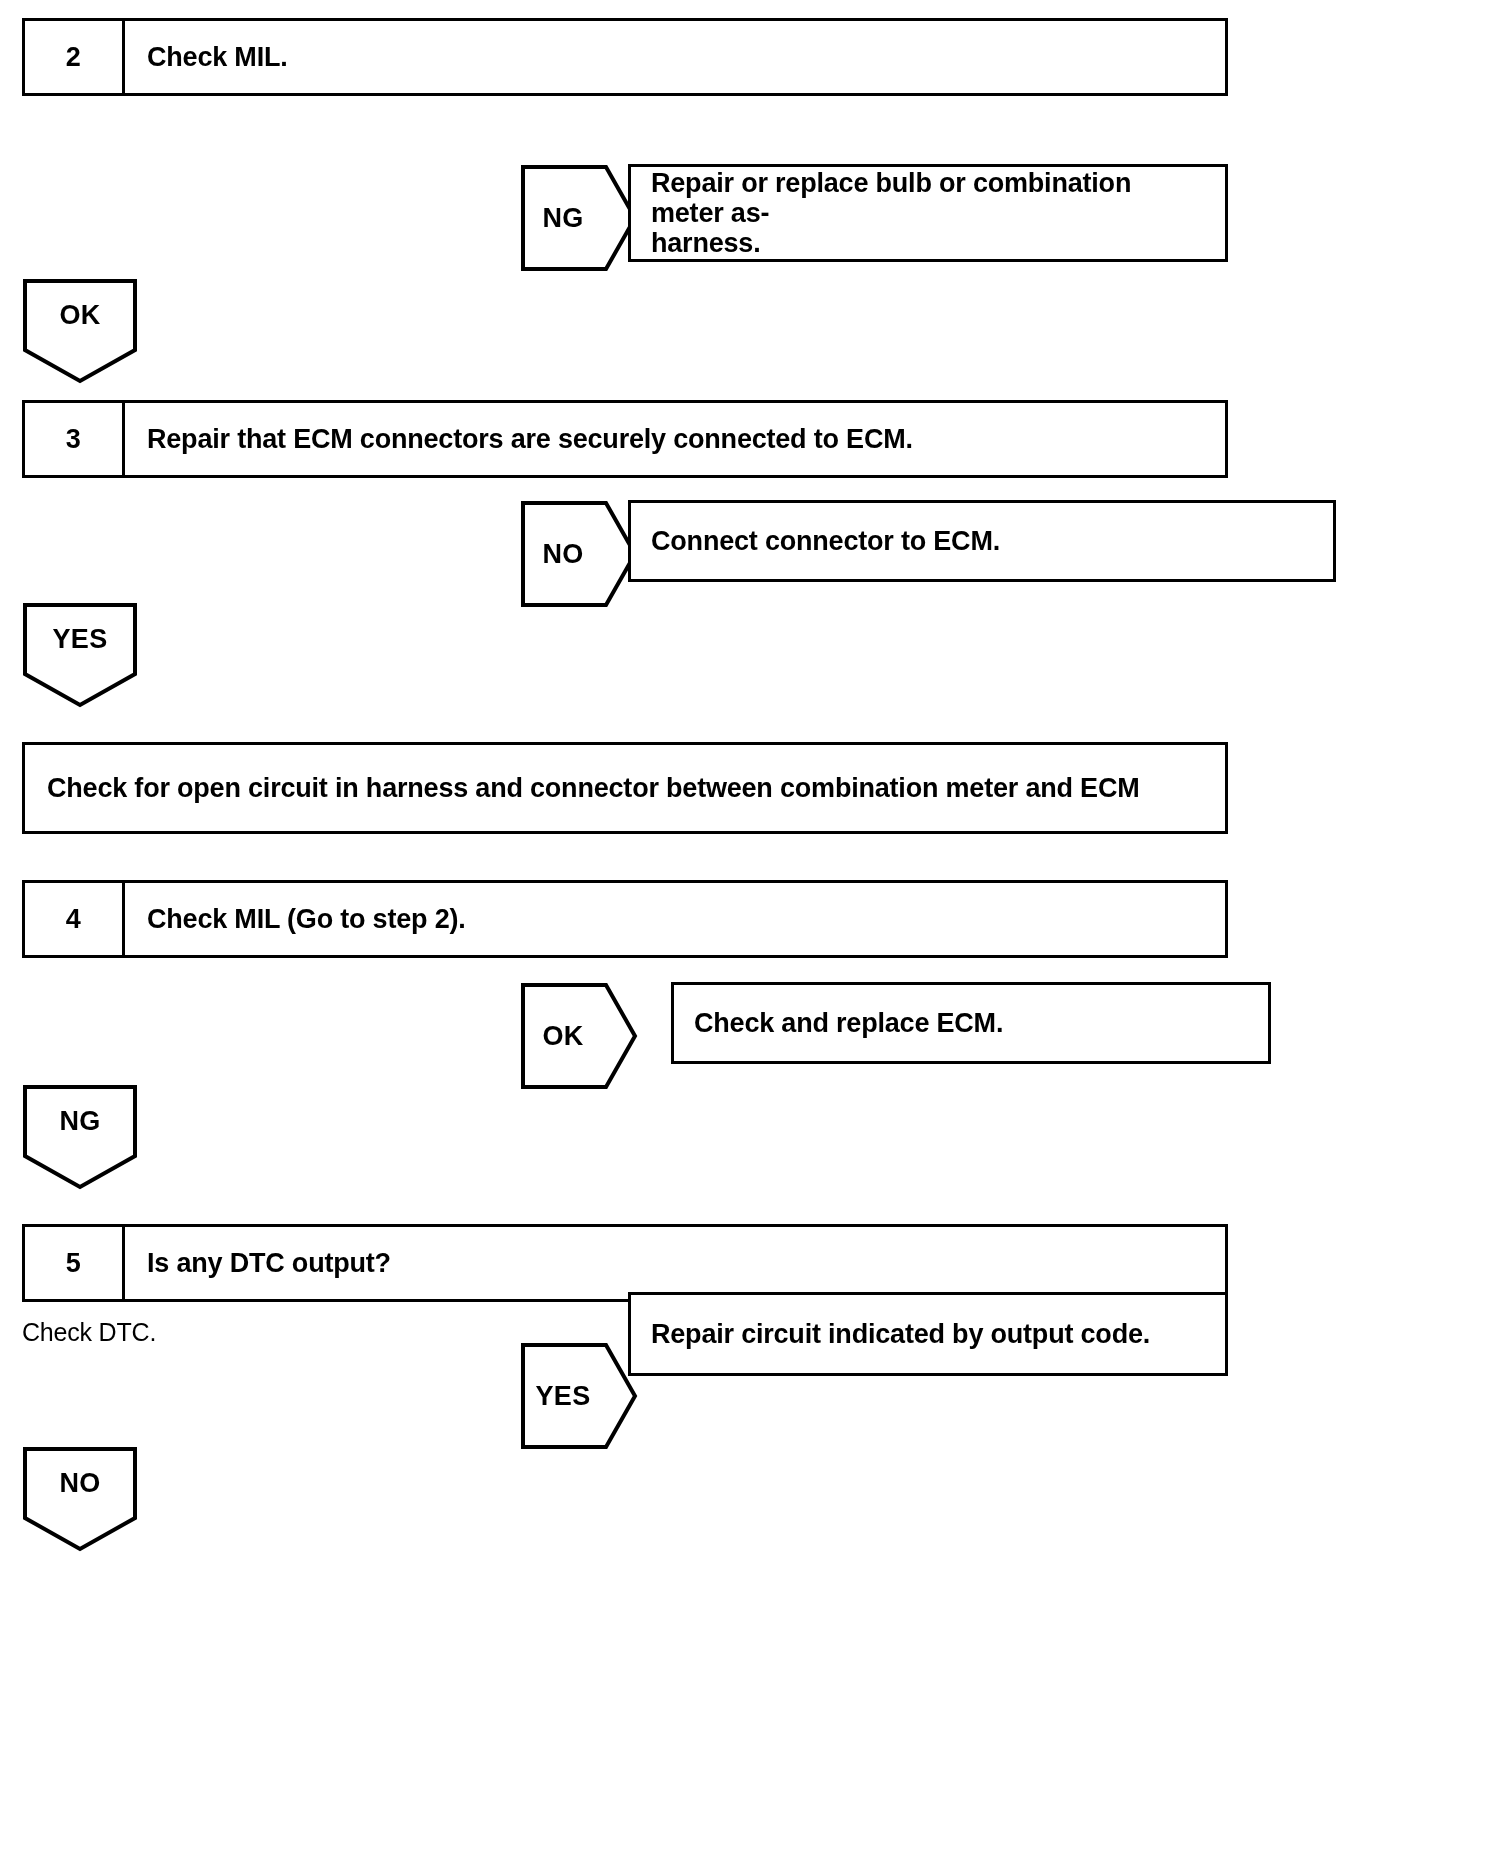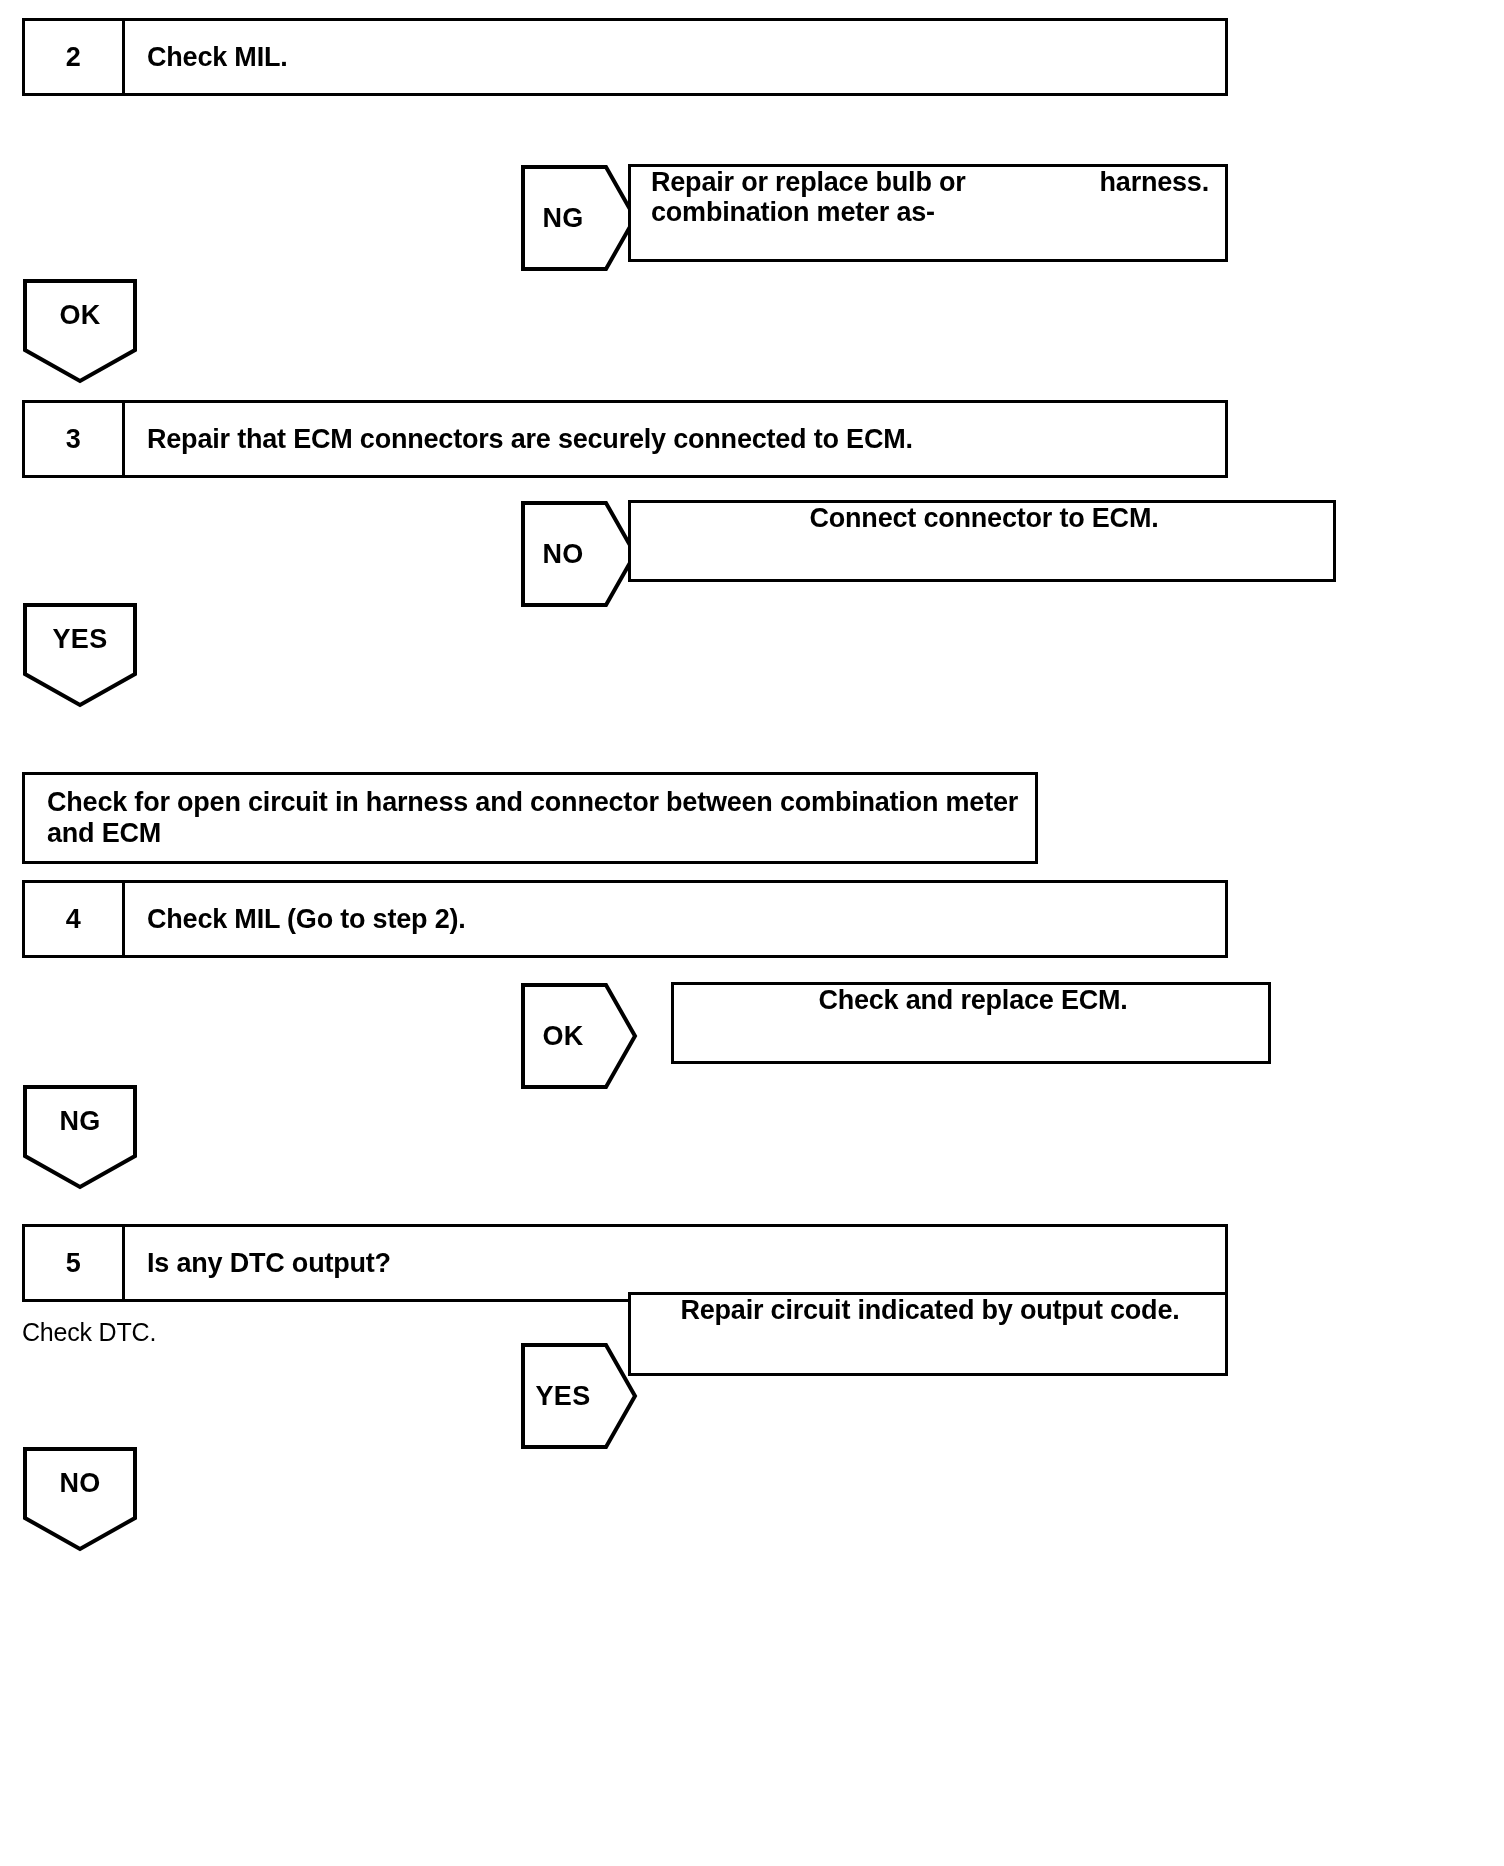--- a/index.html
+++ b/index.html
@@ -104,20 +104,21 @@
     letter-spacing: 0.3px;
   }
 
   
   .action-box {
     position: absolute;
     border: 3px solid #000;
     background: #fff;
     box-sizing: border-box;
     display: flex;
+    flex-direction: column;
     justify-content: center;
     padding-left: 20px;
     padding-right: 16px;
     font-weight: bold;
     font-size: 27px;
     line-height: 1.12;
     letter-spacing: -0.2px;
   }
 
   
@@ -193,21 +194,21 @@
     <div>Connect connector to ECM.</div>
   </div>
 
   <div class="down-tag" style="left:22px; top:602px;">
     <svg viewBox="0 0 116 106" preserveAspectRatio="none">
       <polygon points="3,3 113,3 113,72 58,103 3,72" fill="#ffffff" stroke="#000000" stroke-width="4"></polygon>
     </svg>
     <div class="tag-label">YES</div>
   </div>
 
-  <div class="plain-box" style="left:22px; top:772px; width:1016px; height:92px;">
+  <div class="plain-box" style="left:22px; top:742px; width:1206px; height:92px;">
     <span>Check for open circuit in harness and connector between combination meter and ECM</span>
   </div>
 
   <div class="step-box" style="left:22px; top:880px; width:1206px; height:78px;">
     <div class="step-num">4</div>
     <div class="step-text">Check MIL (Go to step 2).</div>
   </div>
 
   <div class="judge-tag" style="left:520px; top:982px;">
     <svg viewBox="0 0 118 108" preserveAspectRatio="none">

